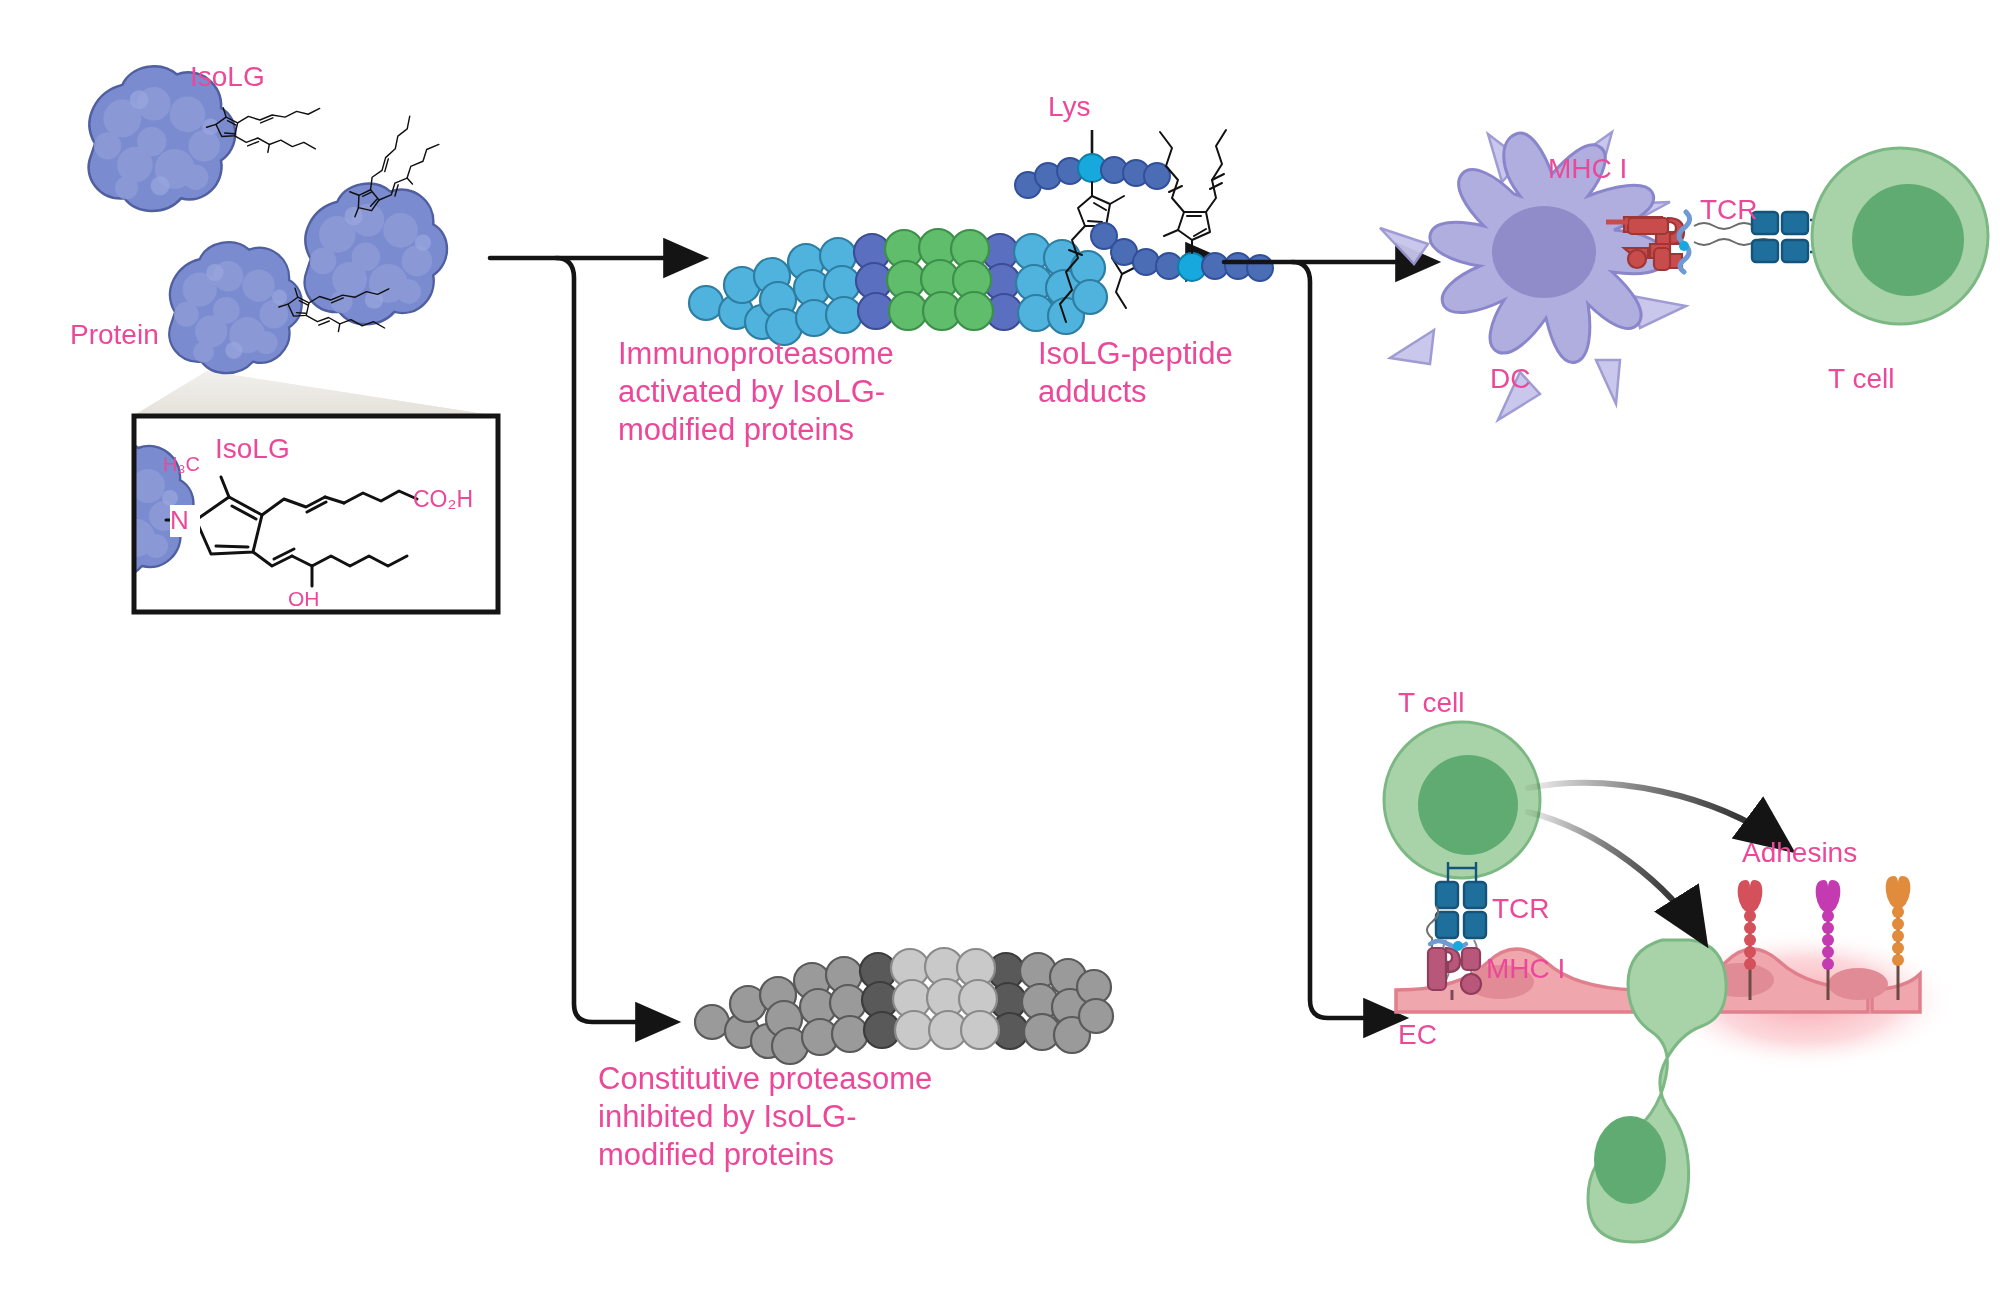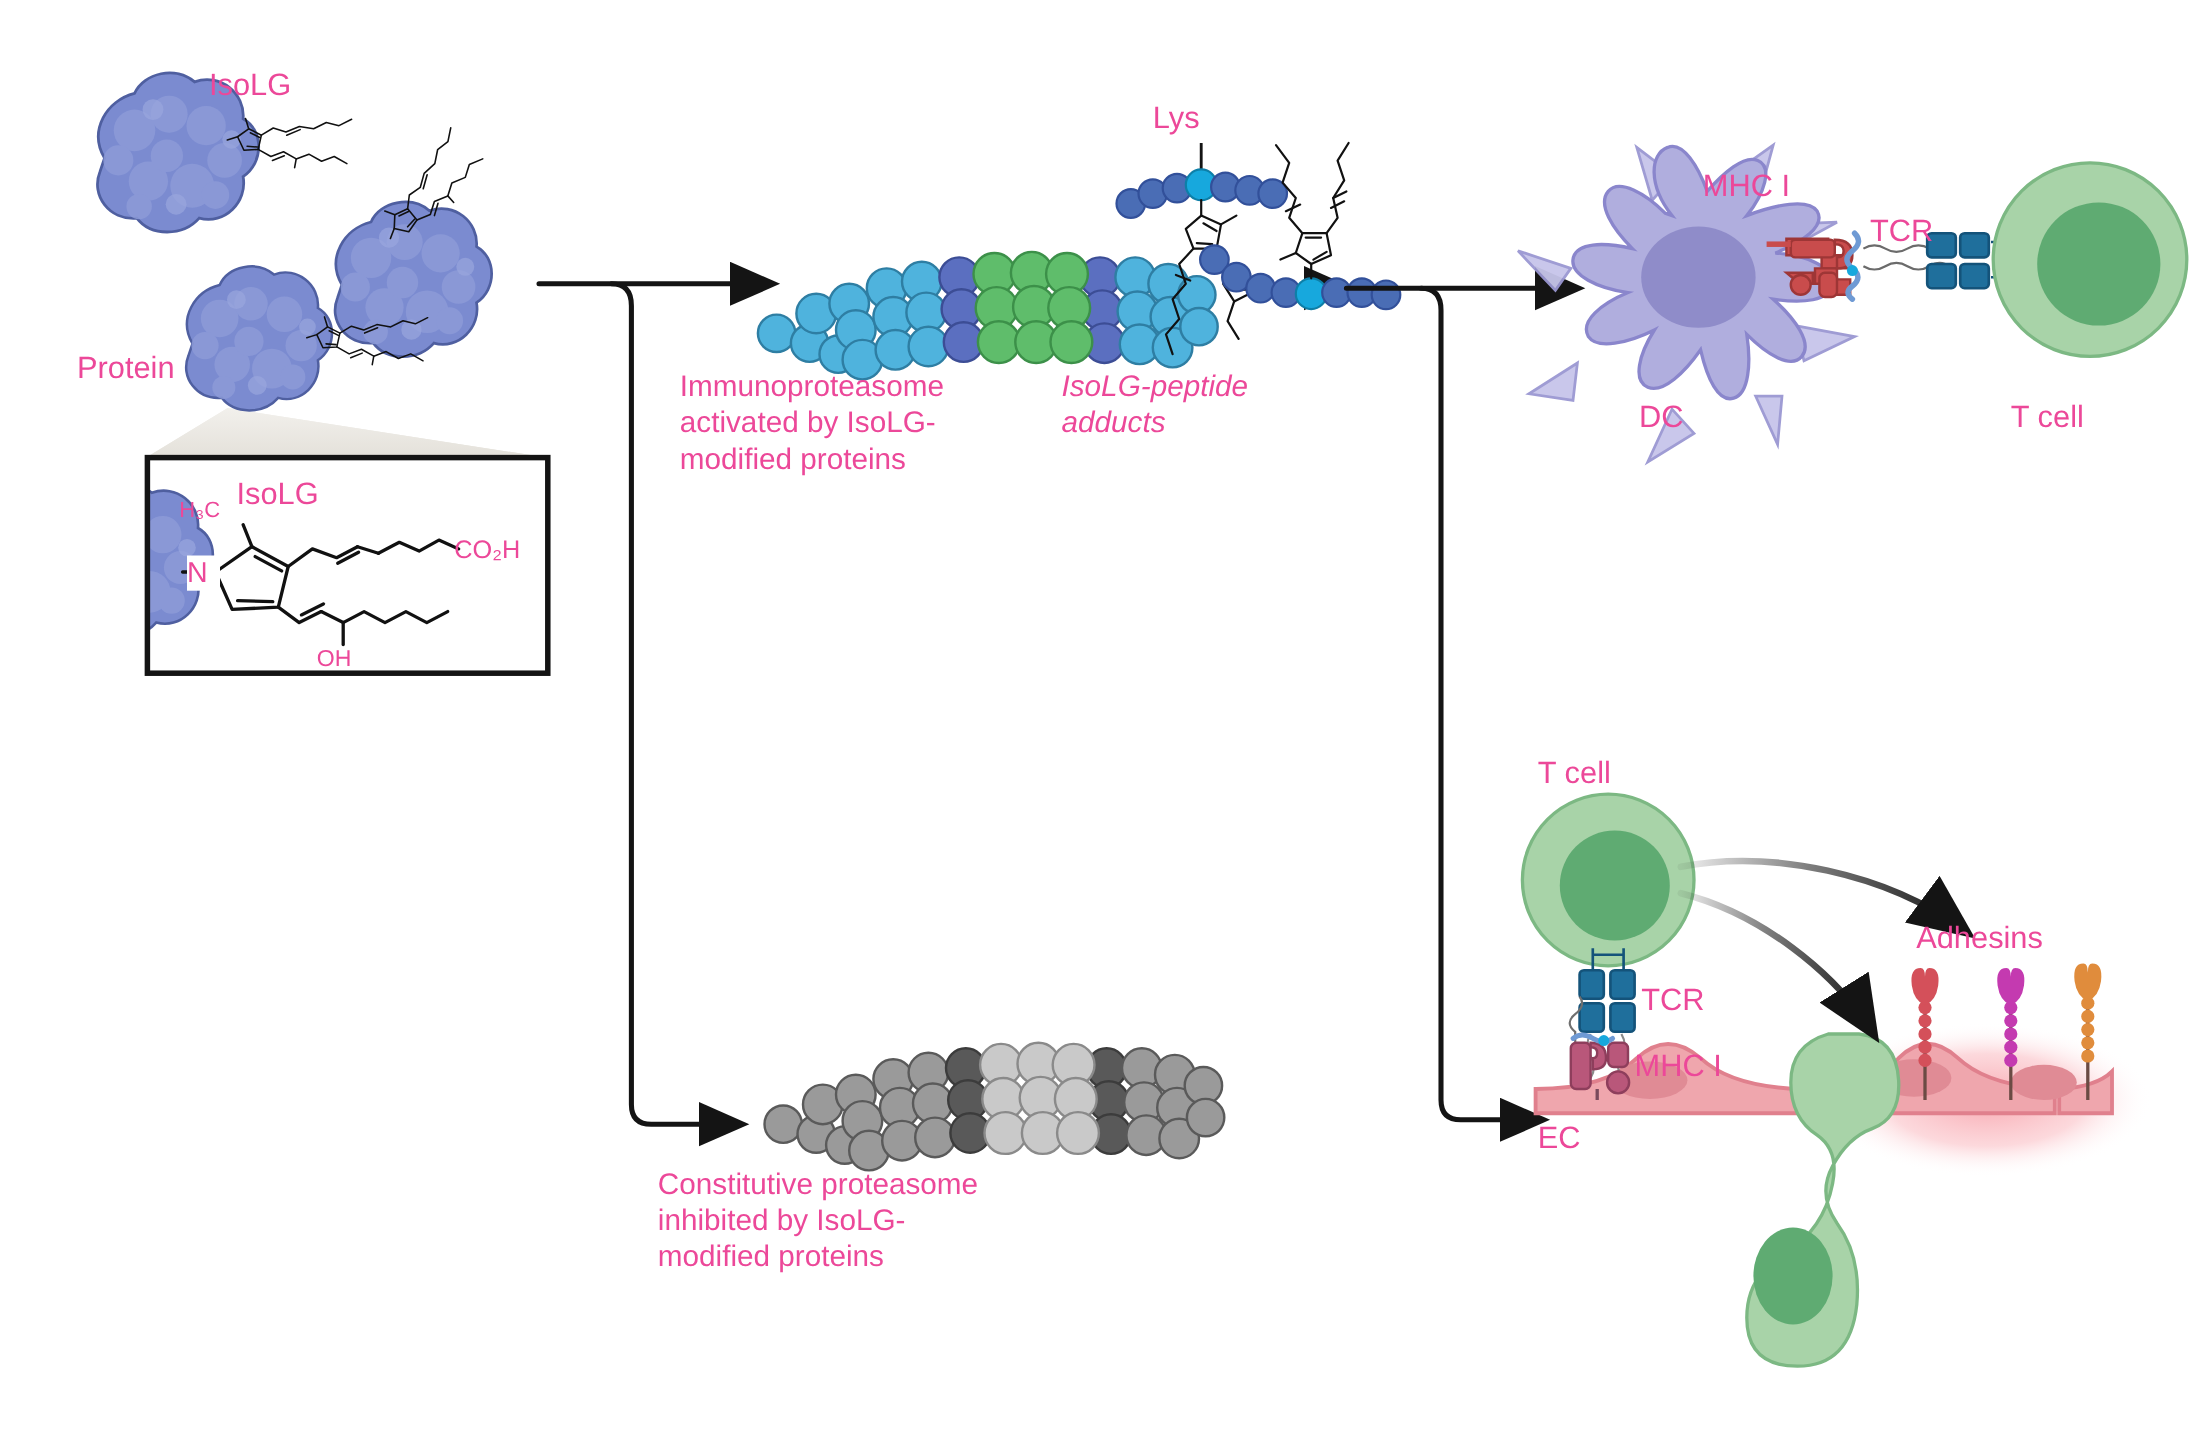--- a/index.html
+++ b/index.html
@@ -1,20 +1,20 @@
 <!DOCTYPE html>
 <html><head>
 <meta charset="utf-8">
 <style>
   html,body{margin:0;padding:0;background:#ffffff;}
   body{width:2000px;height:1304px;position:relative;overflow:hidden;
        font-family:"Liberation Sans","DejaVu Sans",sans-serif;color:#1a1a1a;}
   .stage{position:absolute;left:0;top:0;width:2000px;height:1304px;}
   .lbl{position:absolute;text-align:left;line-height:1.22;color:#ec4899;white-space:pre-line;}
-  .cap{font-size:27px;}
+  .cap{font-size:31px;}
   .tag{font-size:28px;}
   svg{position:absolute;left:0;top:0;overflow:visible;}
 </style>
 </head>
 <body>
 
 <div class="stage">
 
 <svg width="2000" height="1304" viewBox="0 0 2000 1304">
   <defs>
@@ -464,21 +464,21 @@
 <div class="lbl cap" style="left:618px;top:335px;width:360px;">Immunoproteasome
 activated by IsoLG-
 modified proteins</div>
 
 <div class="lbl cap" style="left:598px;top:1060px;width:400px;">Constitutive proteasome
 inhibited by IsoLG-
 modified proteins</div>
 
 <div class="lbl tag" style="left:1048px;top:90px;width:90px;">Lys</div>
 
-<div class="lbl cap" style="left:965px;top:335px;width:280px;font-style:italic;">IsoLG-peptide
+<div class="lbl cap" style="left:1038px;top:335px;width:280px;">IsoLG-peptide
 adducts</div>
 
 <div class="lbl tag" style="left:1548px;top:152px;width:190px;">MHC I</div>
 
 <div class="lbl tag" style="left:1700px;top:193px;width:130px;">TCR</div>
 
 <div class="lbl tag" style="left:1490px;top:362px;width:110px;">DC</div>
 
 <div class="lbl tag" style="left:1828px;top:362px;width:150px;">T cell</div>
 

